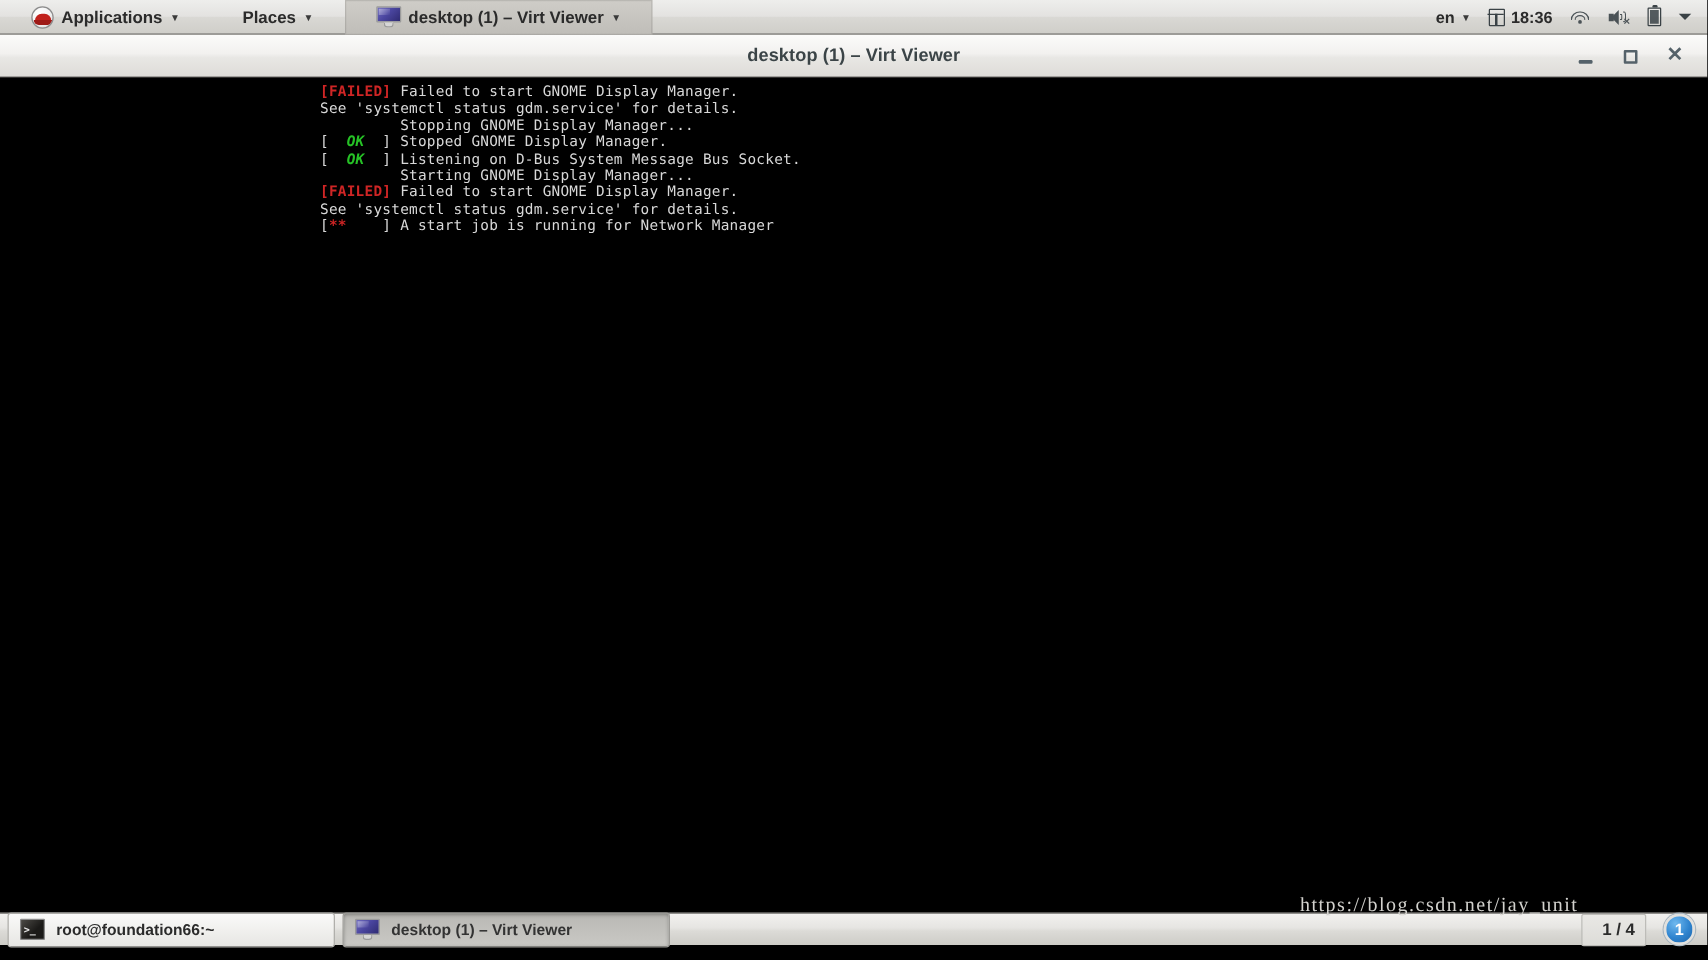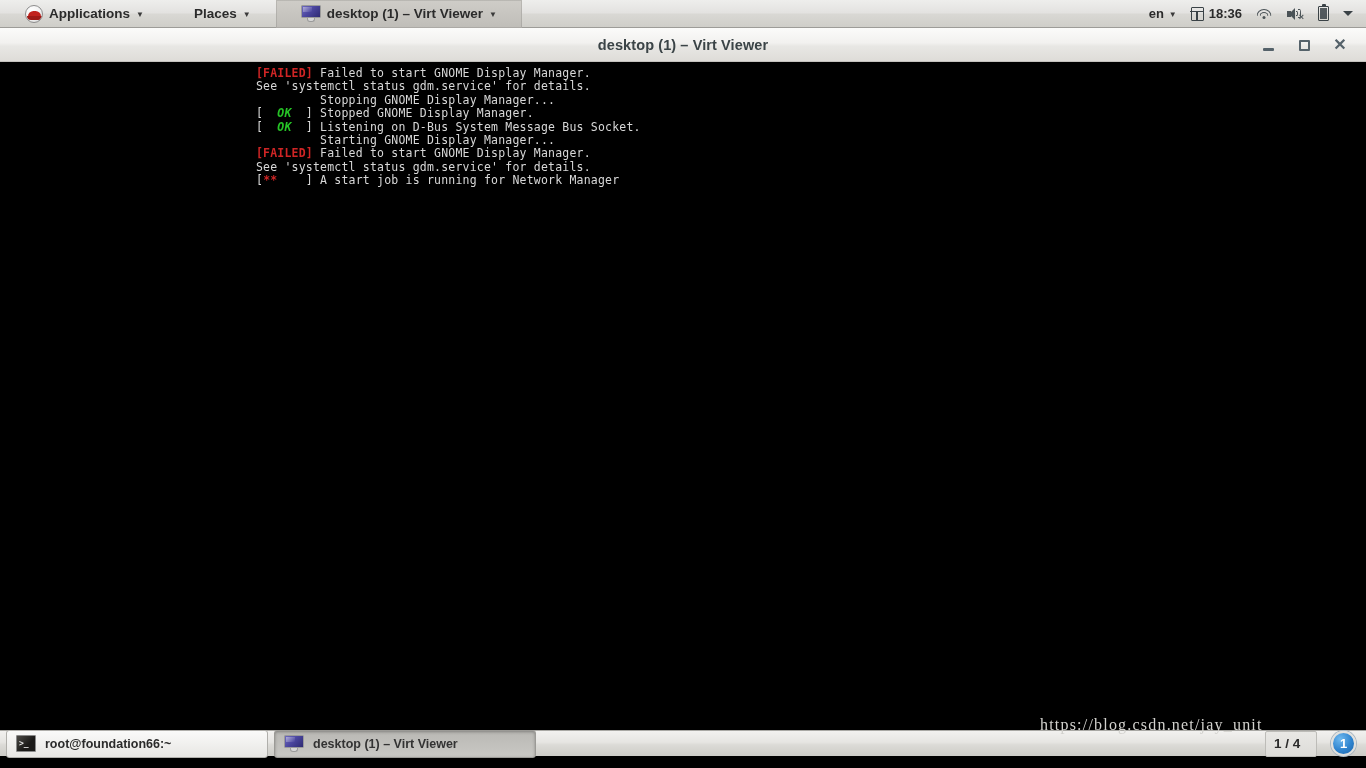--- a/index.html
+++ b/index.html
@@ -154,21 +154,21 @@
   #bp-spacer{ flex:1 1 auto; }
   #watermark{
     position:absolute; left:1040px; top:716px;
     font-family:"Liberation Serif", serif;
     font-size:16px; color:#d2d1cd; letter-spacing:1.2px; white-space:nowrap;
     pointer-events:none; user-select:none;
   }
   #pager{
     position:relative; z-index:2;
     min-width:52px; height:26px; padding:0 8px;
-    display:flex; align-items:center; justify-content:flex-start;
+    display:flex; align-items:center; justify-content:flex-end;
     font-size:13.5px; font-weight:bold; color:#2b2b2b;
     background:linear-gradient(to bottom,#e9e8e5,#dddcd8);
     border:1px solid #bdbcb8; border-radius:2px;
   }
   #notif-badge{
     position:relative; z-index:2;
     width:25px; height:25px; border-radius:50%;
     background:radial-gradient(circle at 35% 28%,#6fb9ef 0%,#2f84cf 55%,#1c63a8 100%);
     border:2px solid #e2e1de; box-shadow:0 0 0 1px #a9b6c0;
     display:flex; align-items:center; justify-content:center;

